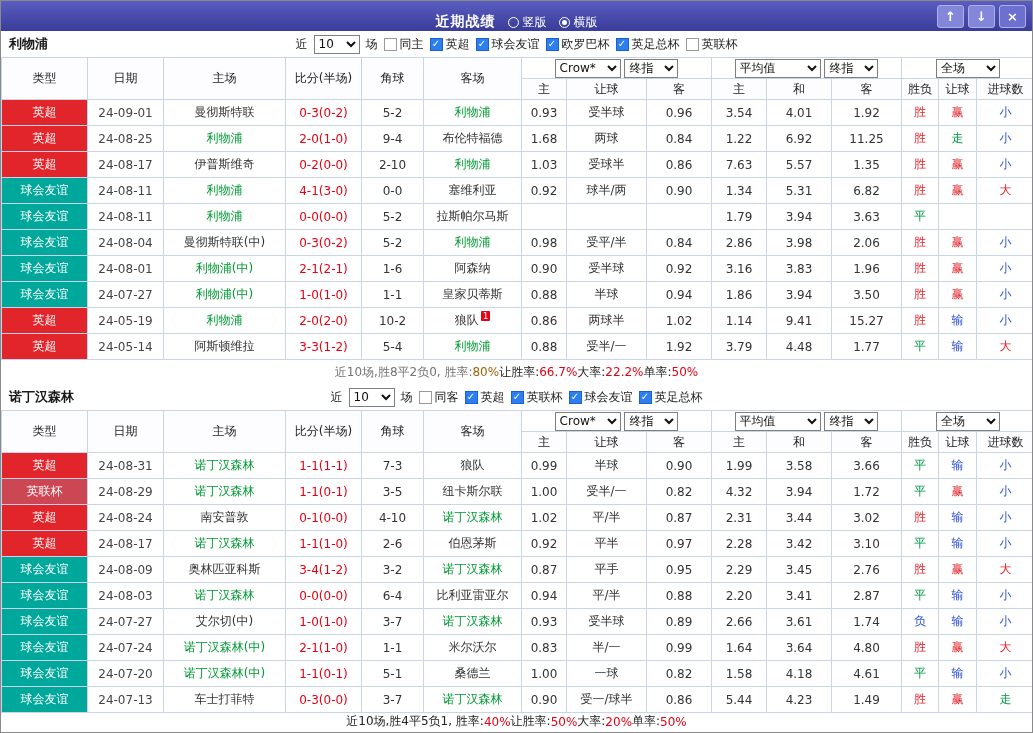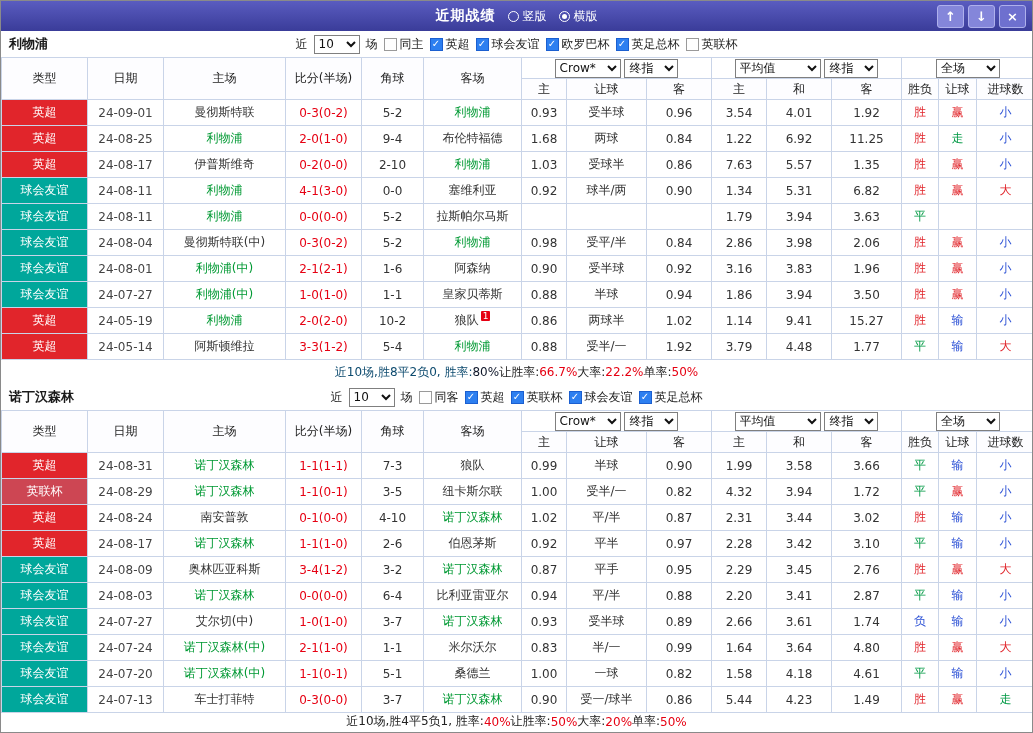--- a/index.html
+++ b/index.html
@@ -1,19 +1,19 @@
 <!DOCTYPE html>
 <html><head>
 <meta charset="utf-8">
 <style>
   html,body{margin:0;padding:0;background:#e9e9e9;font-family:"DejaVu Sans","Liberation Sans",sans-serif;}
   .app{width:1033px;height:733px;margin:0 auto;border:1px solid #8a8a8a;box-sizing:border-box;overflow:hidden;background:#fff;}
 
   
-  .topbar{height:30px;background:linear-gradient(#5a5cc0,#3a3c99);display:flex;align-items:center;position:relative;color:#fff;}
+  .topbar{height:30px;background:linear-gradient(#5a5cc0,#3a3c99);display:flex;align-items:flex-end;position:relative;color:#fff;}
   .tb-center{flex:1;display:flex;justify-content:center;align-items:center;gap:12px;}
   .tb-title{font-size:14px;font-weight:bold;letter-spacing:1px;}
   .radiowrap{display:flex;align-items:center;gap:4px;font-size:12px;cursor:pointer;}
   .radio{width:11px;height:11px;border:1px solid #fff;border-radius:50%;display:inline-flex;align-items:center;justify-content:center;box-sizing:border-box;background:transparent;}
   .radio.on::after{content:"";width:5px;height:5px;border-radius:50%;background:#fff;}
   .tb-buttons{position:absolute;right:6px;top:4px;display:flex;gap:4px;}
   .tbbtn{width:25px;height:21px;background:#8486da;border:1px solid #aeb0ec;border-radius:3px;color:#fff;font-size:13px;display:flex;align-items:center;justify-content:center;cursor:pointer;font-weight:bold;}
   .tbbtn.close{background:#6e70cf;}
 
   
@@ -330,22 +330,22 @@
           <td>4.48</td>
           <td>1.77</td>
           <td style="color: rgb(0, 153, 68);">平</td>
           <td style="color: rgb(43, 80, 213);">输</td>
           <td style="color: rgb(225, 37, 43);">大</td>
         </tr>
       </tbody>
   </table>
 
   <div class="summary">
-      <span style="color: #0c4a6e; text-align: right;">近10场,胜8平2负0, 胜率:</span>
-      <span style="color: #0f172a;">80%</span>
+      <span style="color: #737373; text-align: right;">近10场,胜8平2负0, 胜率:</span>
+      <span style="color: #a16207;">80%</span>
       <span style="color: rgb(34, 34, 34);"> 让胜率:</span>
       <span style="color: rgb(230, 0, 18);">66.7%</span>
       <span style="color: rgb(34, 34, 34);"> 大率:</span>
       <span style="color: rgb(230, 0, 18);">22.2%</span>
       <span style="color: rgb(34, 34, 34);"> 单率:</span>
       <span style="color: rgb(230, 0, 18);">50%</span>
     </div>
 
   <div class="secbar">
     <span class="teamname">诺丁汉森林</span>

